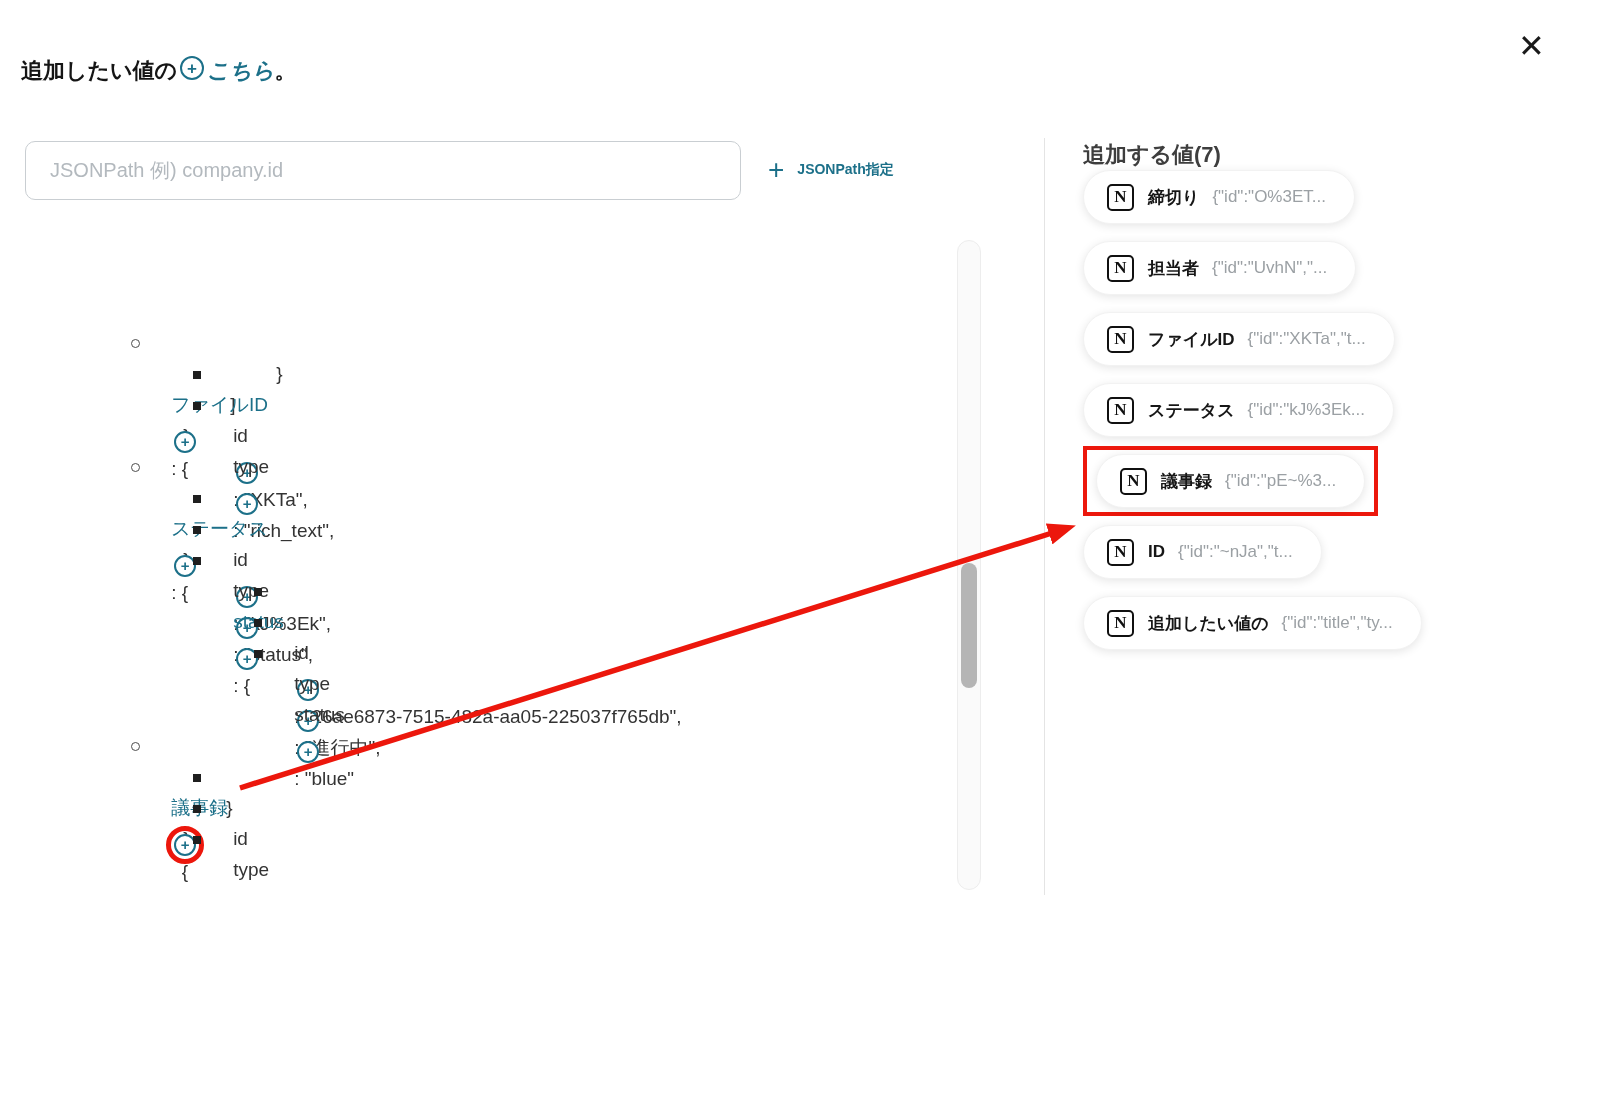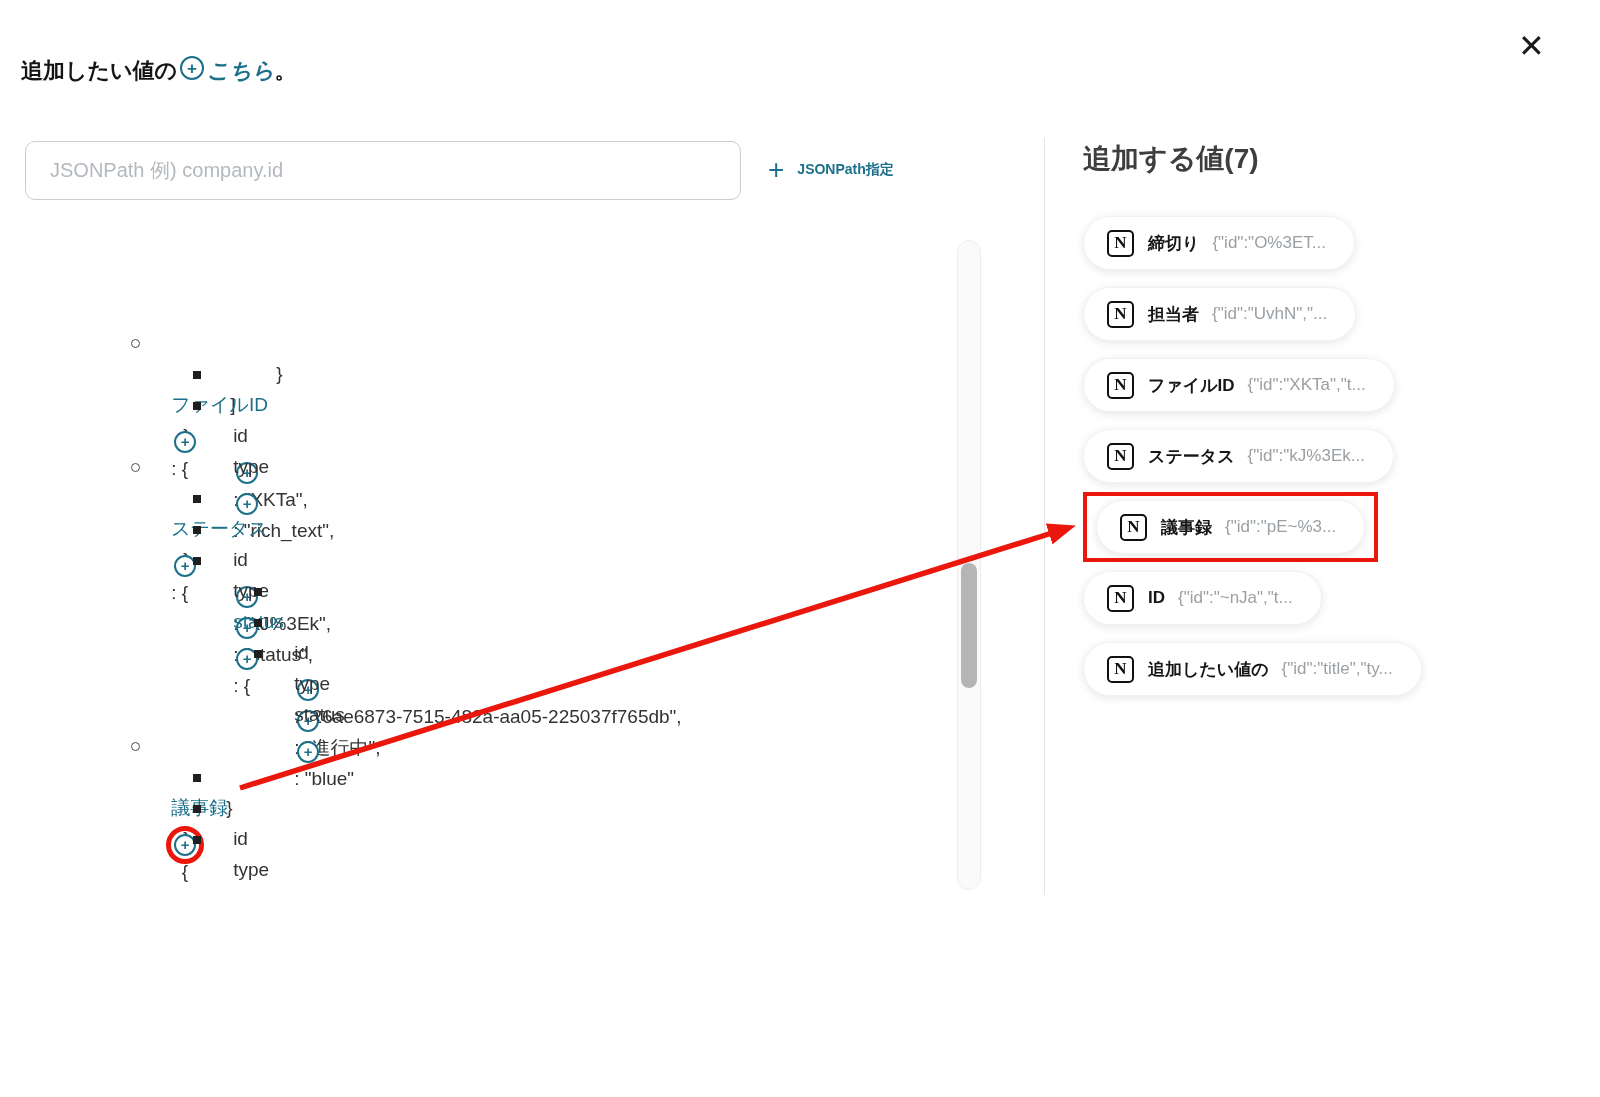--- a/index.html
+++ b/index.html
@@ -150,24 +150,23 @@
 
   
   .panel {
     position: absolute;
     left: 1083px; top: 140px;
     display: flex;
     flex-direction: column;
     align-items: flex-start;
   }
   .panel-title {
-    font-size: 28px;
+    font-size: 22px;
     font-weight: 600;
     color: #3e3e3e;
-    margin-bottom: 38px;
   }
   .chip-list {
     display: flex;
     flex-direction: column;
     align-items: flex-start;
     gap: 17px;
   }
   .chip-wrap {
     border: 4px solid var(--annotation);
     padding: 4px 9px;

